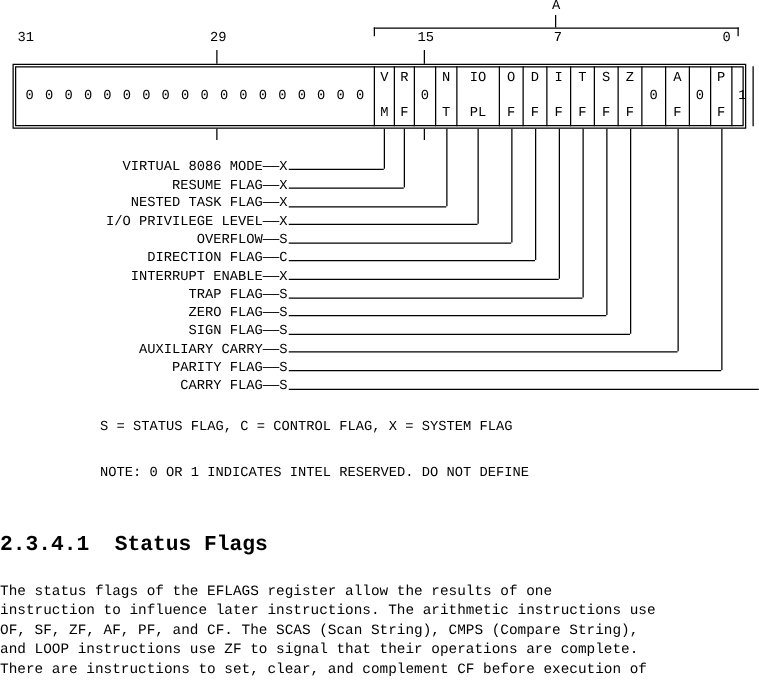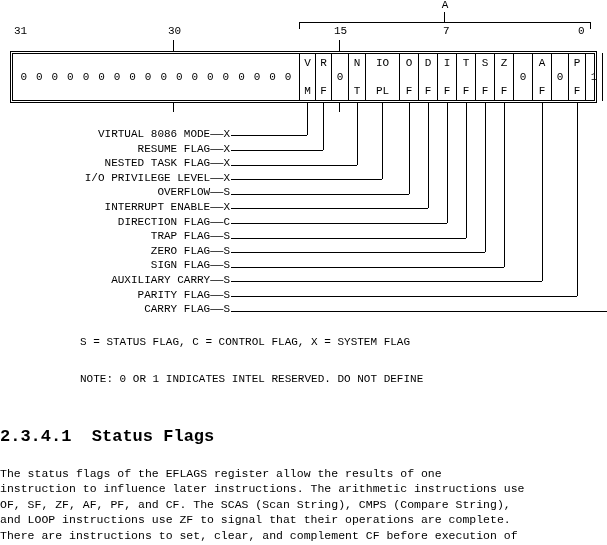--- a/index.html
+++ b/index.html
@@ -172,21 +172,21 @@
 <body>
 
 <div id="bracket-a-label">A</div>
 <div id="bracket-a-stem"></div>
 <div id="bracket-a-top"></div>
 <div id="bracket-a-left"></div>
 <div id="bracket-a-right"></div>
 
 <div id="bit-scale">
     <div class="scale-num" style="left: 14px;">31</div>
-    <div class="scale-num" style="left: 168px;">30</div>
+    <div class="scale-num" style="left: 168px;">29</div>
     <div class="scale-tick" style="left: 173px; top: 40px; height: 12px;"></div>
     <div class="scale-tick" style="left: 173px; top: 101px; height: 11px;"></div>
     <div class="scale-num" style="left: 334px;">15</div>
     <div class="scale-tick" style="left: 339px; top: 40px; height: 12px;"></div>
     <div class="scale-tick" style="left: 339px; top: 101px; height: 11px;"></div>
     <div class="scale-num" style="left: 443px;">7</div>
     <div class="scale-num" style="left: 578px;">0</div>
   </div>
 
 <div id="register-box"></div>
@@ -305,22 +305,22 @@
     <div class="vline" style="left: 577px; top: 103px; height: 193px;"></div>
     <div class="hline" style="left: 231px; top: 311px; width: 380px;"></div>
   </div>
 
 <div id="labels">
     <div class="row"><span>VIRTUAL 8086 MODE——X</span></div>
     <div class="row"><span>RESUME FLAG——X</span></div>
     <div class="row"><span>NESTED TASK FLAG——X</span></div>
     <div class="row"><span>I/O PRIVILEGE LEVEL——X</span></div>
     <div class="row"><span>OVERFLOW——S</span></div>
+    <div class="row"><span>DIRECTION FLAG——C</span></div>
     <div class="row"><span>INTERRUPT ENABLE——X</span></div>
-    <div class="row"><span>DIRECTION FLAG——C</span></div>
     <div class="row"><span>TRAP FLAG——S</span></div>
     <div class="row"><span>ZERO FLAG——S</span></div>
     <div class="row"><span>SIGN FLAG——S</span></div>
     <div class="row"><span>AUXILIARY CARRY——S</span></div>
     <div class="row"><span>PARITY FLAG——S</span></div>
     <div class="row"><span>CARRY FLAG——S</span></div>
   </div>
 
 <div class="note" id="note-legend">S = STATUS FLAG, C = CONTROL FLAG, X = SYSTEM FLAG</div>
 <div class="note" id="note-reserved">NOTE: 0 OR 1 INDICATES INTEL RESERVED. DO NOT DEFINE</div>

